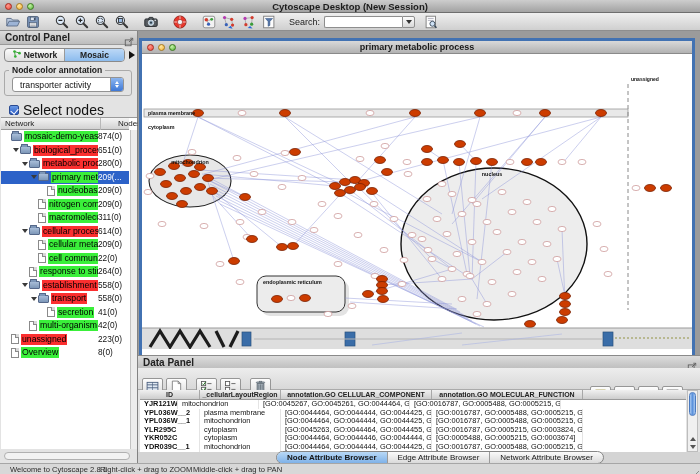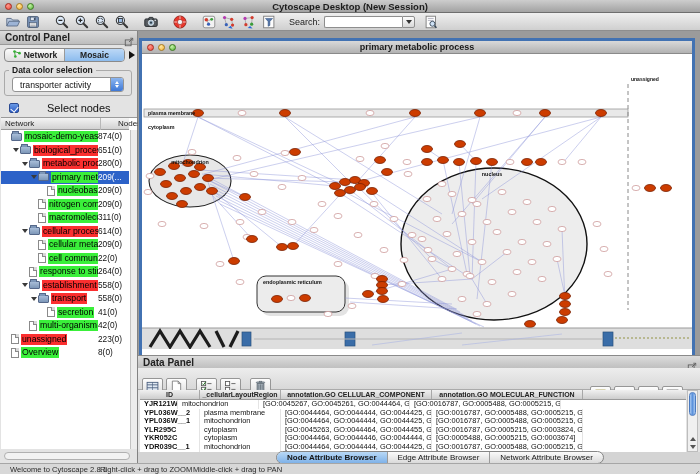--- a/index.html
+++ b/index.html
@@ -36,21 +36,21 @@
   .groupbox{position:absolute;left:4px;top:39px;width:128px;height:26px;border:1px solid #aaa;border-radius:3px;}
   .groupbox .legend{position:absolute;left:4px;top:-6px;background:#e3e3e3;padding:0 3px;font-size:8.5px;font-weight:bold;color:#1a1a1a;}
   .dropdown{position:absolute;left:7px;top:6px;width:112px;height:15px;background:#fff;border:1px solid #939393;border-radius:3px;display:flex;align-items:center;}
   .dropdown .dval{flex:1;font-size:8.7px;color:#111;padding-left:7px;}
   .stepper{width:13px;height:13px;margin-right:0px;background:linear-gradient(#8cb6f0,#3e78d6);border-left:1px solid #939393;border-radius:0 2px 2px 0;display:flex;flex-direction:column;align-items:center;justify-content:center;gap:1px;}
   .stepper .up{width:0;height:0;border-left:2.5px solid transparent;border-right:2.5px solid transparent;border-bottom:3px solid #fff;}
   .stepper .dn{width:0;height:0;border-left:2.5px solid transparent;border-right:2.5px solid transparent;border-top:3px solid #fff;}
   .cb-row{position:absolute;left:9px;top:71px;display:flex;align-items:center;gap:4px;}
   .checkbox{width:10px;height:10px;border-radius:2px;background:linear-gradient(#6a9ae6,#2c5cc4);border:1px solid #2a4a92;position:relative;}
   .checkbox:after{content:"";position:absolute;left:2px;top:1px;width:4px;height:6px;border:solid #fff;border-width:0 1.6px 1.6px 0;transform:rotate(40deg);}
-  .cb-label{font-size:11px;color:#111;margin-left:24px;}
+  .cb-label{font-size:14px;color:#111;}
   .tree-wrap{position:absolute;left:1px;top:86px;width:136px;bottom:14px;background:#fff;border-top:1px solid #9a9a9a;}
   .tree-header{position:absolute;left:0;top:0;width:128px;height:12px;background:linear-gradient(#f4f4f4,#d2d2d2);border-bottom:1px solid #9a9a9a;}
   .tree-header .h1{position:absolute;left:4px;top:0;font-size:8px;color:#222;line-height:12px;}
   .tree-header .h2{position:absolute;left:99px;top:0;font-size:8px;color:#222;line-height:12px;border-left:1px solid #b8b8b8;padding-left:17px;}
   .tree-body{position:absolute;left:0;top:12px;width:128px;bottom:0;overflow:hidden;}
   .tree-row{position:relative;height:13.5px;width:128px;}
   .tree-row.selected{background:#2c62c8;}
   .lbl-zone{position:absolute;top:0;height:13.5px;display:flex;align-items:center;overflow:hidden;}
   .tri{width:8px;display:flex;justify-content:center;flex:0 0 8px;}
   .tri .t{width:0;height:0;border-left:3.5px solid transparent;border-right:3.5px solid transparent;border-top:4.5px solid #3a3a3a;}
@@ -270,21 +270,21 @@
               </svg></span>
           <span>Network</span>
         </div>
         <div class="seg-tab active">
           <span>Mosaic</span>
         </div>
       </div>
       <span class="tab-arrow"></span>
     </div>
     <div class="groupbox">
-      <span class="legend">Data color selection</span>
+      <span class="legend">Node color annotation</span>
       <div class="dropdown">
         <span class="dval">transporter activity</span>
         <span class="stepper">
             <span class="up"></span>
             <span class="dn"></span>
           </span>
       </div>
     </div>
     <div class="cb-row">
       <span class="checkbox"></span>

